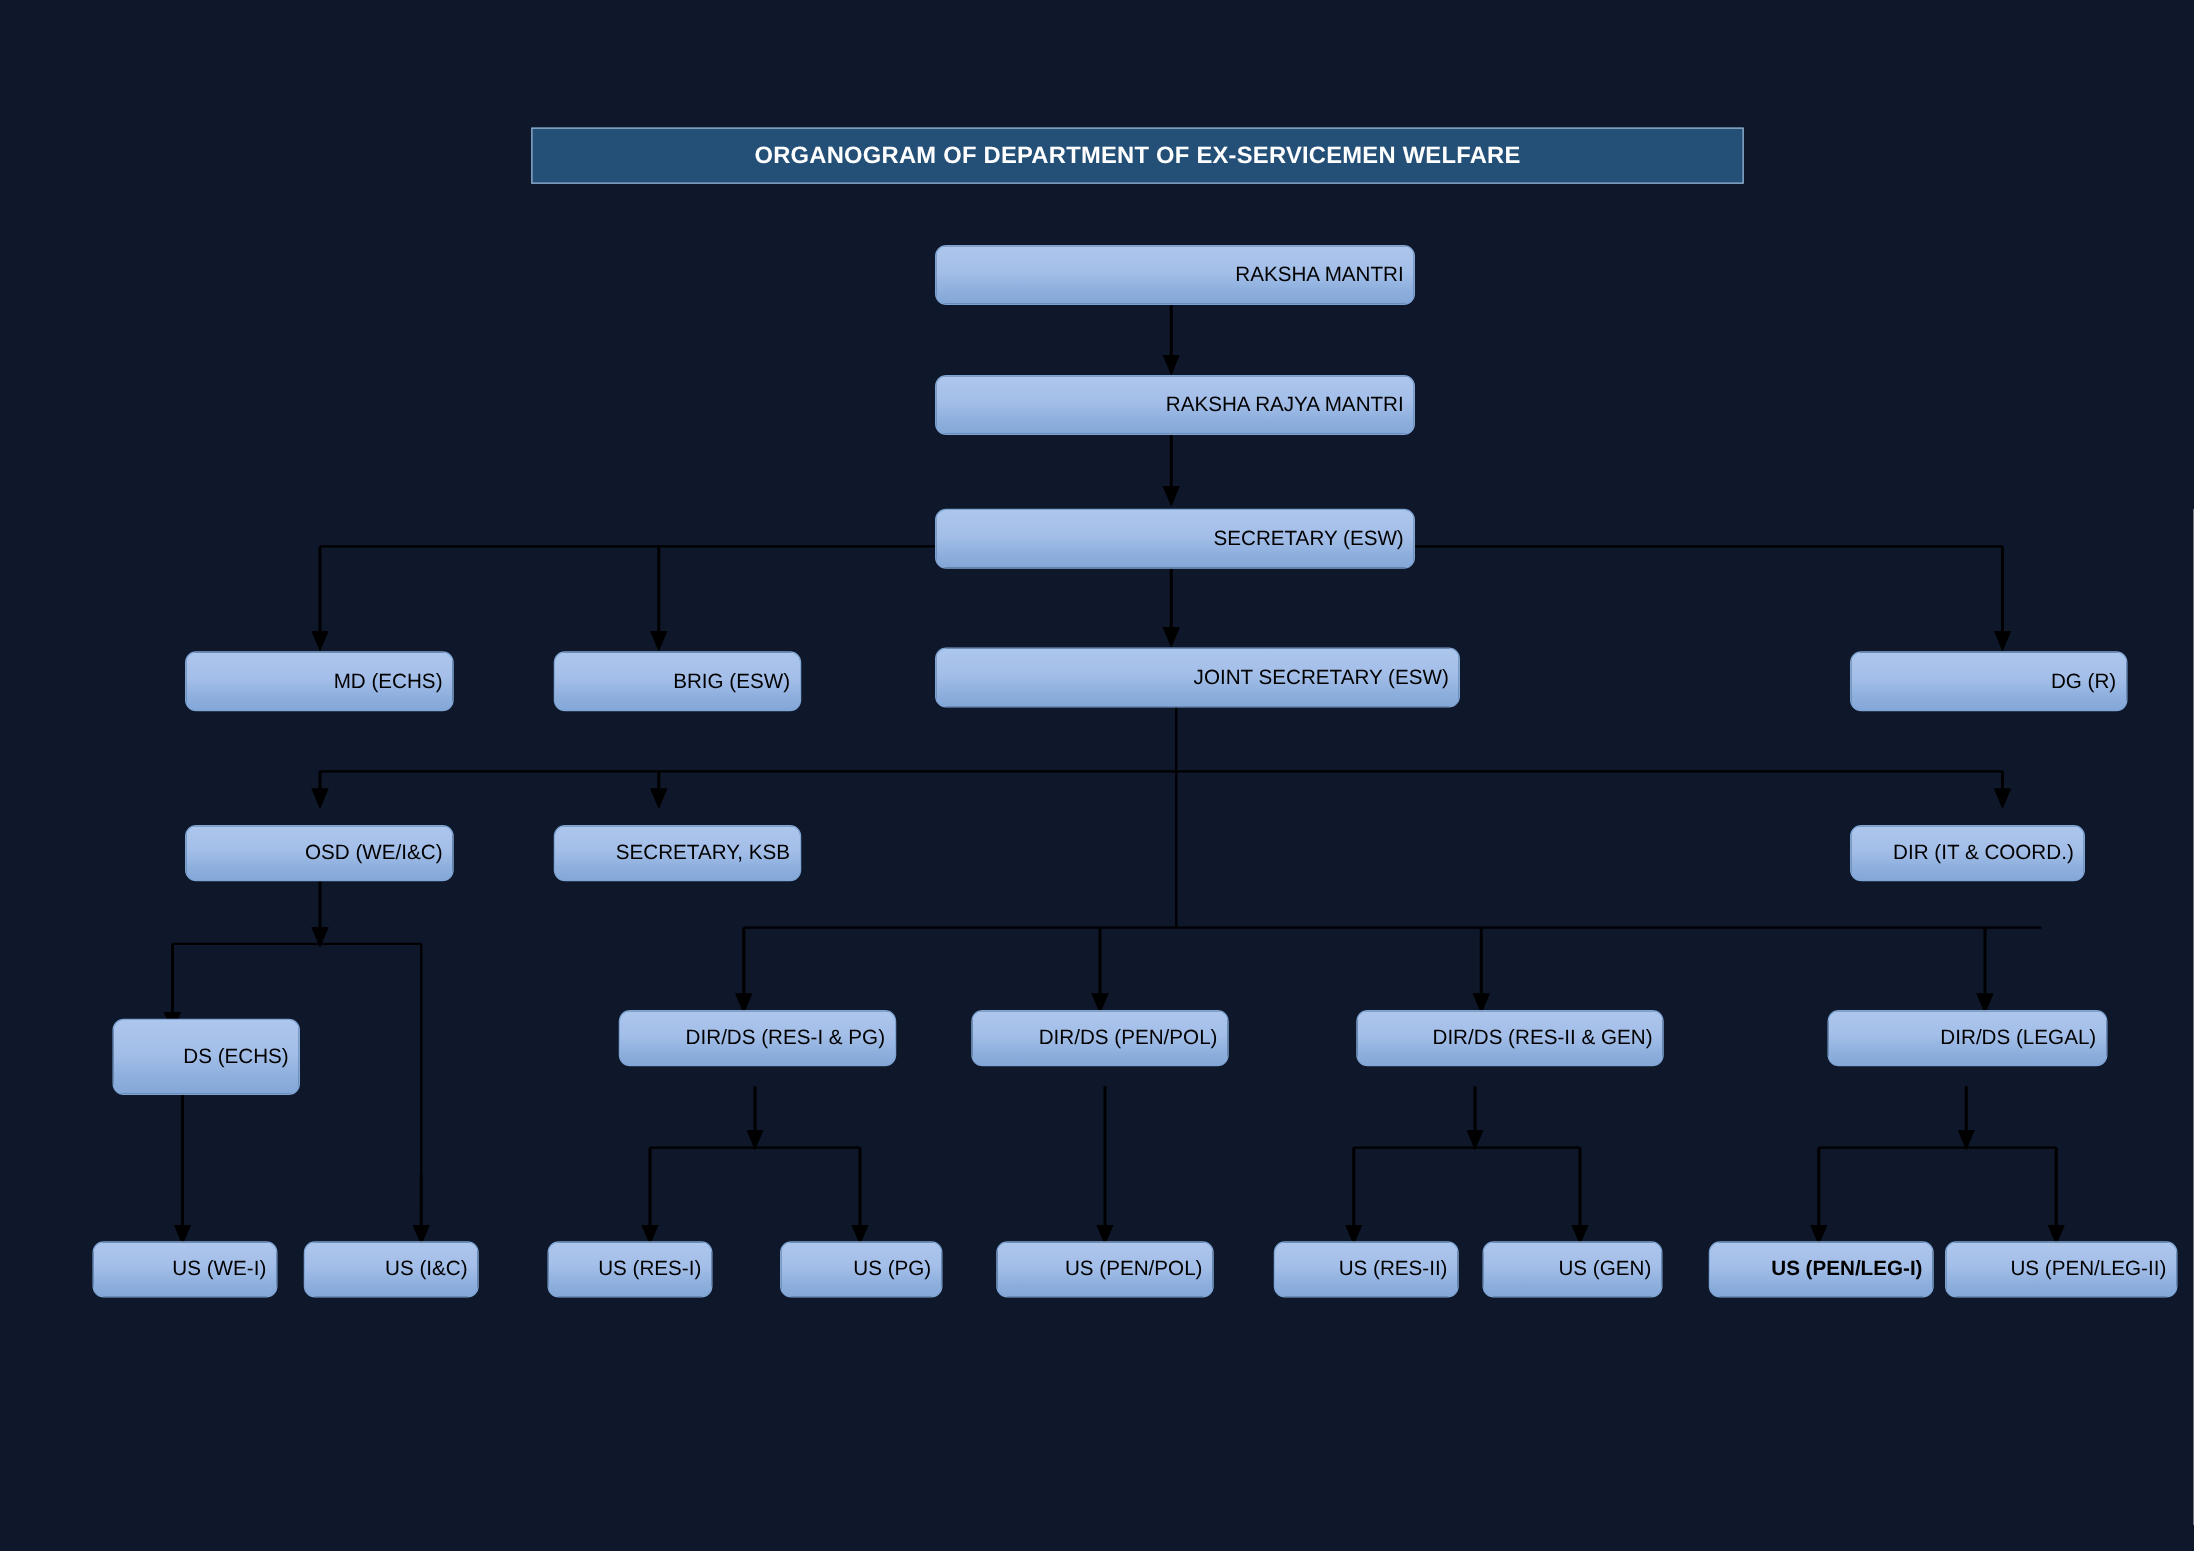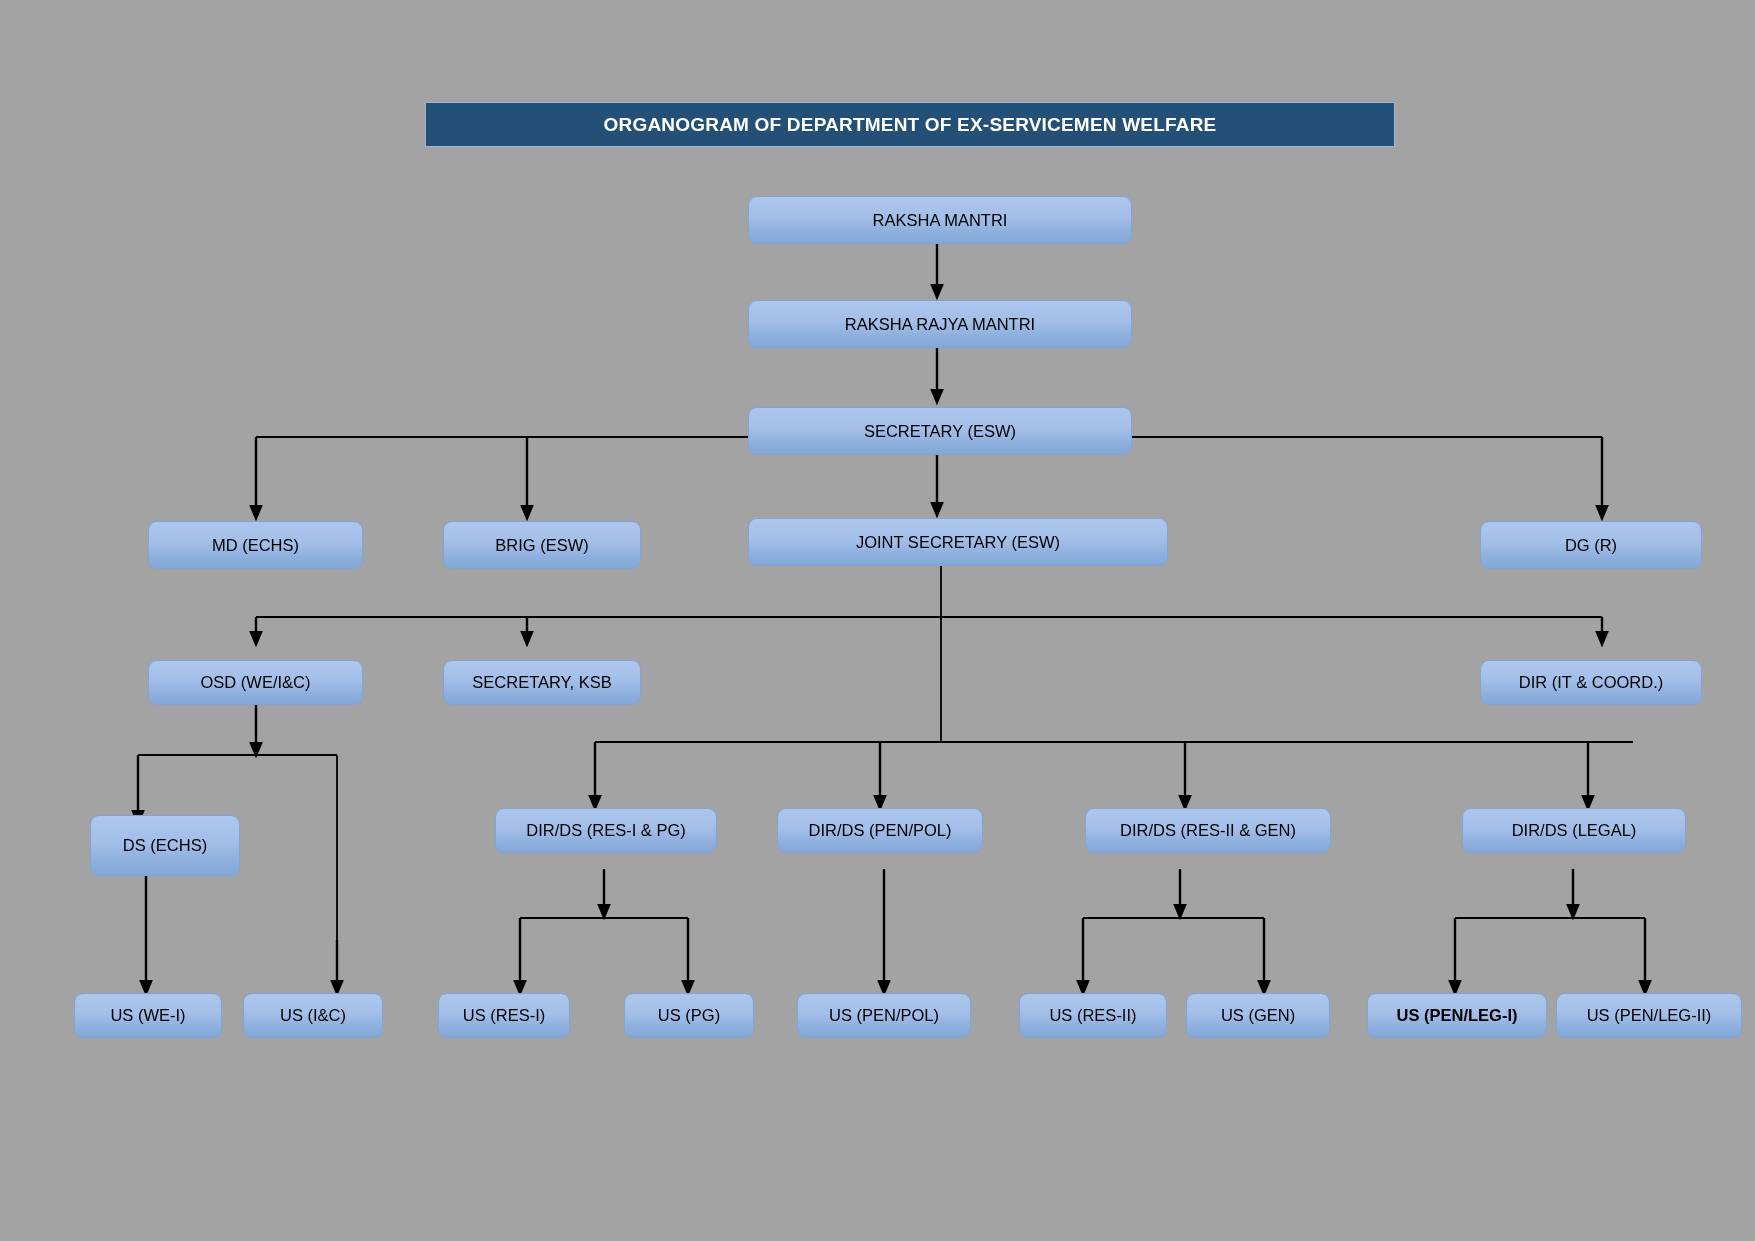--- a/index.html
+++ b/index.html
@@ -8,21 +8,21 @@
     padding: 0;
     background: #ffffff;
   }
   body {
     font-family: "Liberation Sans", sans-serif;
   }
   #canvas {
     position: relative;
     width: 1755px;
     height: 1241px;
-    background: #a3a3a3;
+    background: #0f172a;
     overflow: hidden;
   }
   #title-bar {
     position: absolute;
     left: 425px;
     top: 102px;
     width: 970px;
     height: 45px;
     background: #245078;
     border: 1px solid #9bb7d4;
@@ -47,21 +47,21 @@
     pointer-events: none;
   }
   .node {
     position: absolute;
     box-sizing: border-box;
     border: 1px solid #7fa5d4;
     border-radius: 9px;
     background: linear-gradient(to bottom, #adc6ec 0%, #a3bee8 45%, #8fb0de 75%, #83a7d8 100%);
     display: flex;
     align-items: center;
-    justify-content: center;
+    justify-content: flex-end;
     text-align: center;
     color: #000000;
     font-size: 16.5px;
     line-height: 1.15;
     padding: 0 8px;
   }
   .node .node-label {
     display: block;
     white-space: nowrap;
   }
@@ -201,21 +201,21 @@
   <div class="node" style="left:1480px; top:521px; width:222px; height:48px;">
     <span class="node-label">DG (R)</span>
   </div>
 
   <div class="node" style="left:148px; top:660px; width:215px; height:45px;">
     <span class="node-label">OSD (WE/I&amp;C)</span>
   </div>
   <div class="node" style="left:443px; top:660px; width:198px; height:45px;">
     <span class="node-label">SECRETARY, KSB</span>
   </div>
-  <div class="node" style="left:1480px; top:660px; width:222px; height:45px;">
+  <div class="node" style="left:1480px; top:660px; width:188px; height:45px;">
     <span class="node-label">DIR (IT &amp; COORD.)</span>
   </div>
 
   <div class="node" style="left:59px; top:815px; width:150px; height:61px;margin-left:31px;">
     <span class="node-label">DS (ECHS)</span>
   </div>
   <div class="node" style="left:495px; top:808px; width:222px; height:45px;">
     <span class="node-label">DIR/DS (RES-I &amp; PG)</span>
   </div>
   <div class="node" style="left:777px; top:808px; width:206px; height:45px;">

